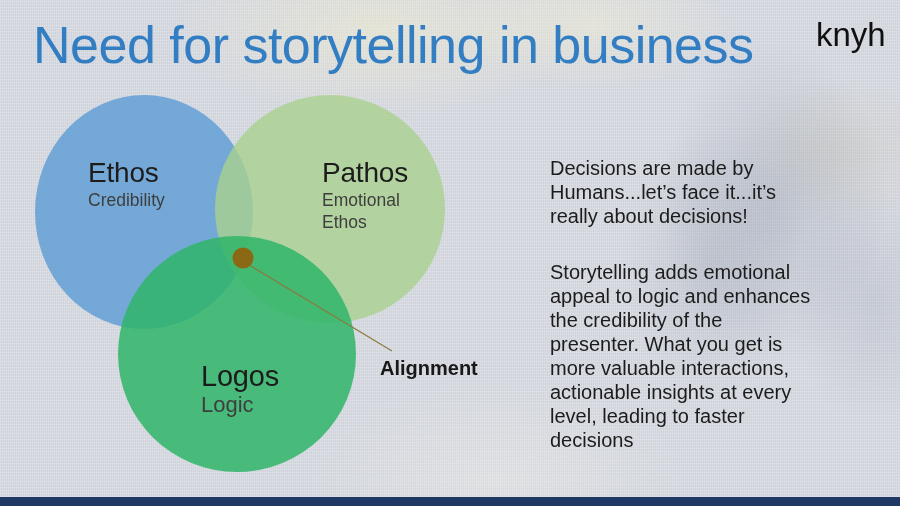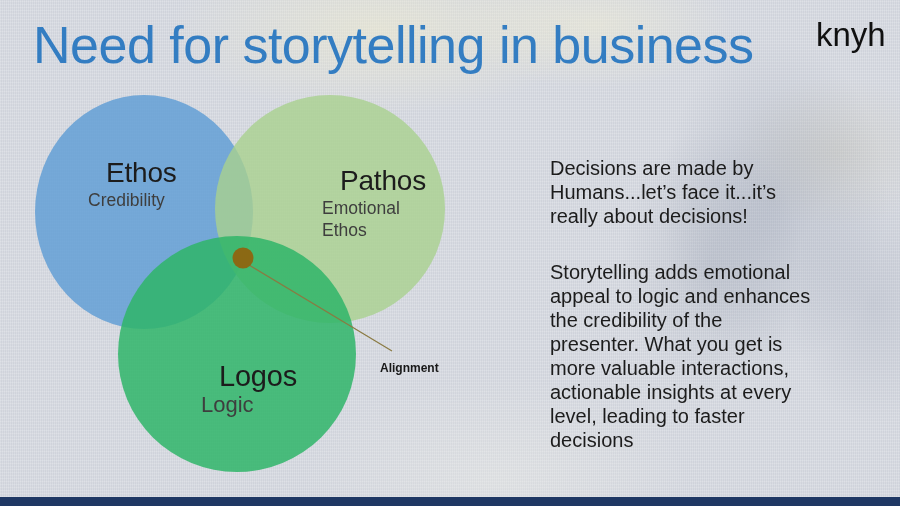--- a/index.html
+++ b/index.html
@@ -52,36 +52,35 @@
     width: 900px;
     height: 506px;
   }
 
   .vlabel { position: absolute; }
   .vname {
     font-size: 28px;
     line-height: 32px;
     color: #1c1c1c;
     letter-spacing: -0.2px;
-    margin-left: 18px;
   }
   .vsub {
     font-size: 17.5px;
     line-height: 22px;
     color: #3e3e3e;
   }
   .vlabel.logos .vname { font-size: 29px; line-height: 35px; }
   .vlabel.logos .vsub  { font-size: 22px; }
   .vlabel.pathos .vsub { width: 100px; }
 
   .annotation-label {
     position: absolute;
     left: 380px;
     top: 358px;
-    font-size: 12px;
+    font-size: 20px;
     line-height: 20px;
     font-weight: 700;
     color: #181818;
   }
 
   .body-text {
     position: absolute;
     left: 550px;
     top: 132px;
     width: 262px;
@@ -116,21 +115,21 @@
     <ellipse cx="237" cy="354" rx="119" ry="118" fill-opacity="0.85" fill="#2FB569"></ellipse>
     <line x1="249" y1="265" x2="392" y2="351" stroke-width="1.2" stroke="#8A7A42"></line>
     <circle cx="243" cy="258" r="10.5" fill="#8B6914"></circle>
   </svg>
 
   <div class="vlabel ethos" style="left:88px; top:157px">
     <div class="vname">Ethos</div>
     <div class="vsub">Credibility</div>
   </div>
 
-  <div class="vlabel pathos" style="left:322px; top:165px">
+  <div class="vlabel pathos" style="left:322px; top:157px">
     <div class="vname">Pathos</div>
     <div class="vsub">Emotional Ethos</div>
   </div>
 
   <div class="vlabel logos" style="left:201px; top:359px">
     <div class="vname">Logos</div>
     <div class="vsub">Logic</div>
   </div>
 
   <div class="annotation-label">Alignment</div>

